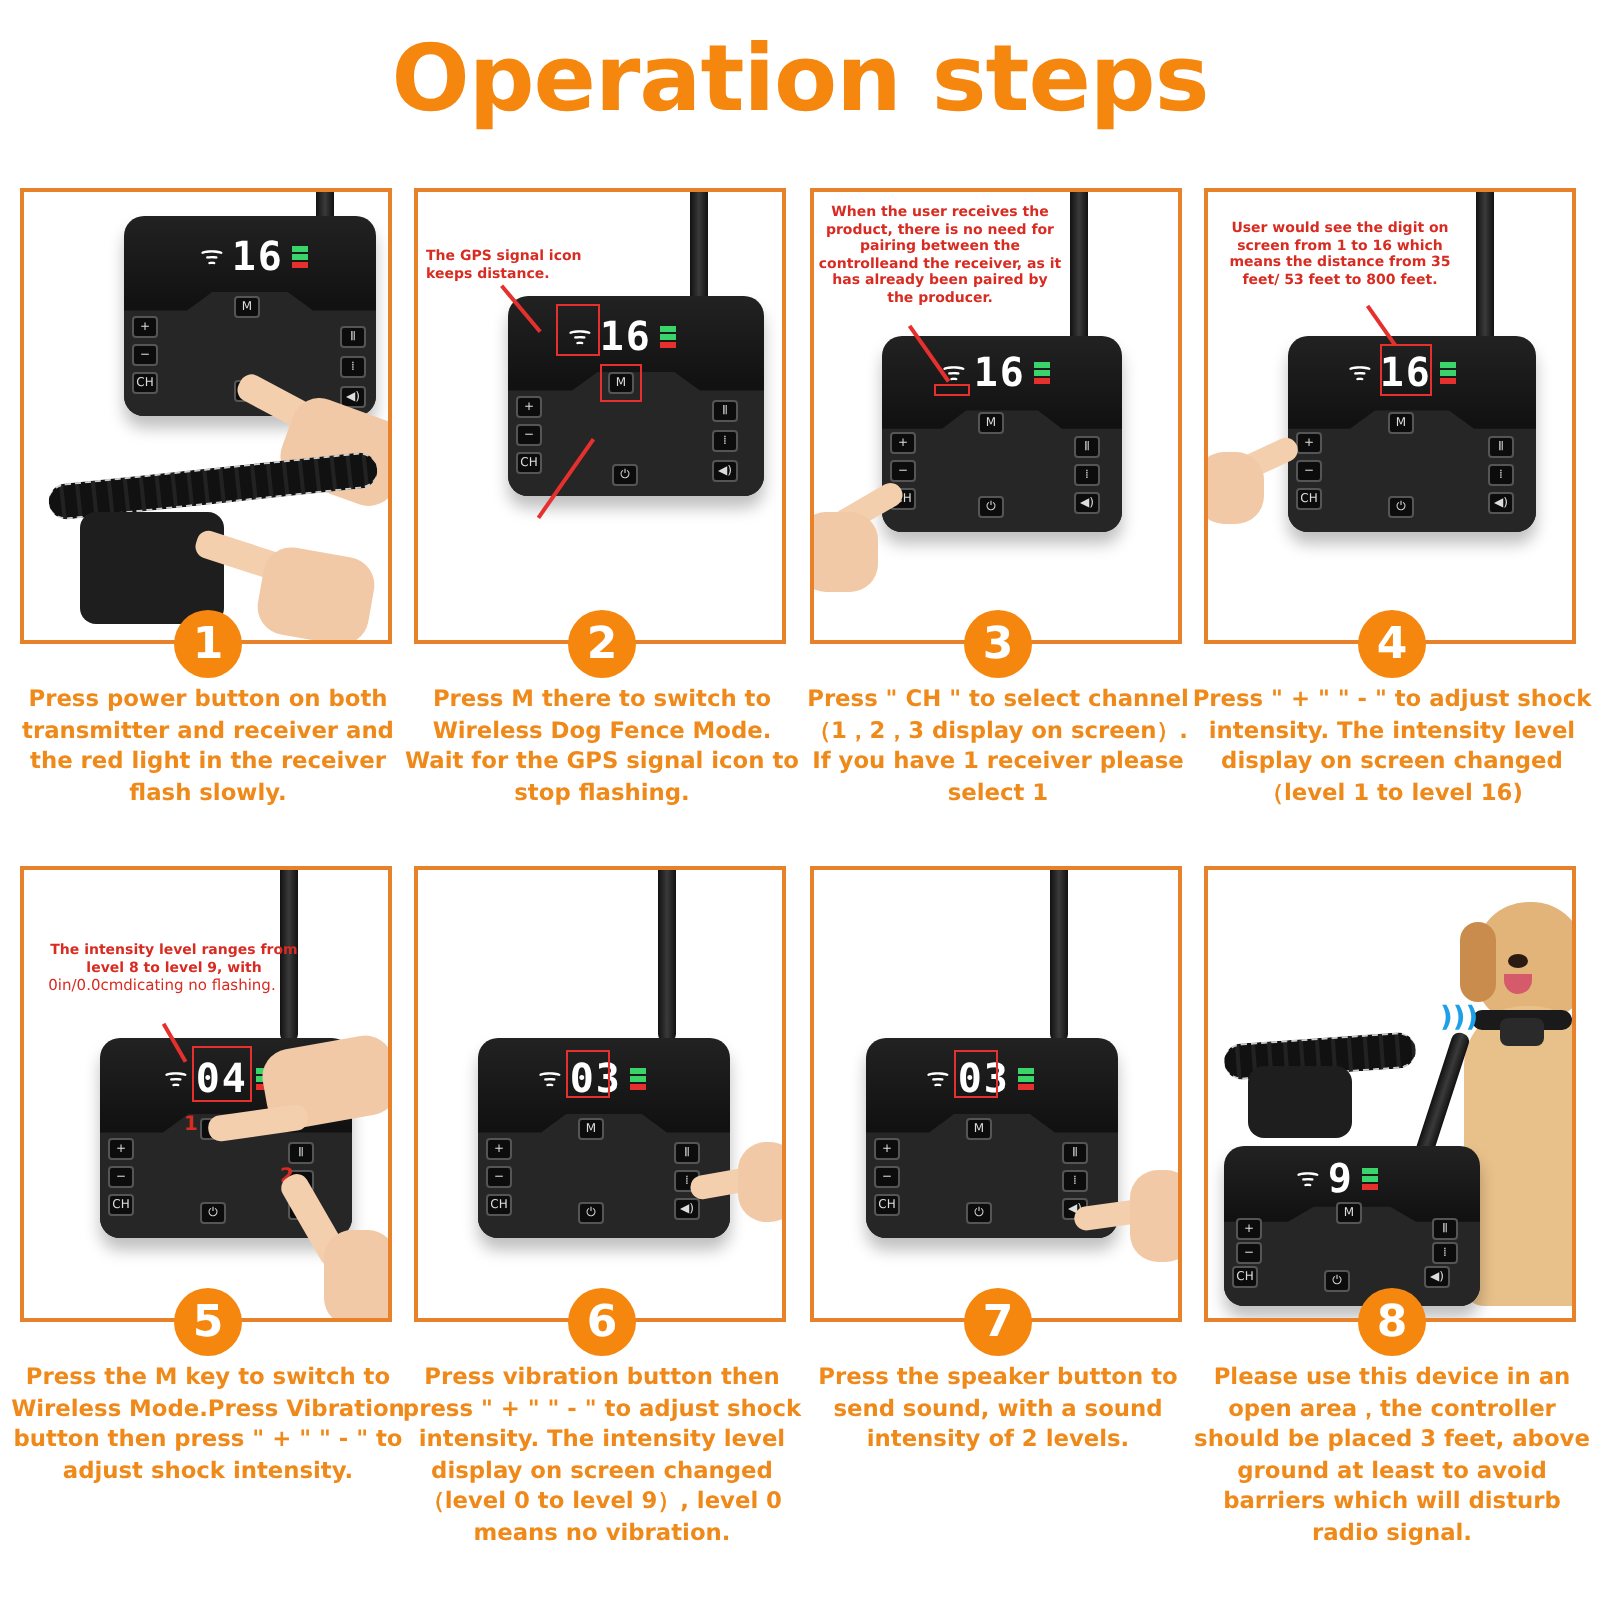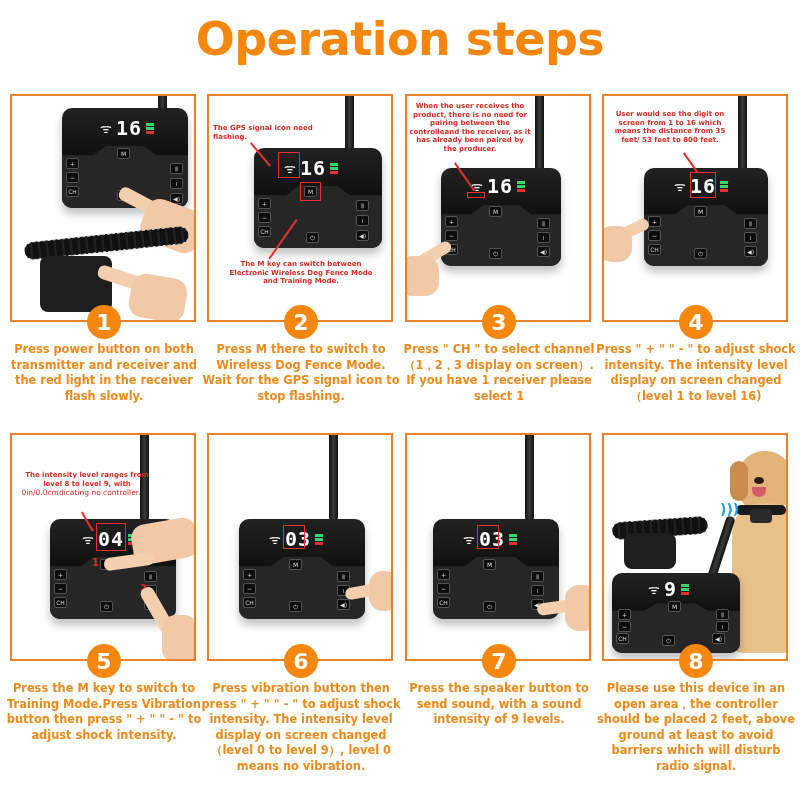--- a/index.html
+++ b/index.html
@@ -107,21 +107,21 @@
     <div class="finger" style="left:85px; top:176px; width:55px; height:14px; transform:rotate(18deg);"></div>
     <div class="hand" style="left:118px; top:180px; width:56px; height:44px; transform:rotate(10deg);"></div>
   </div>
   <div class="badge">1</div>
   <div class="desc">Press power button on both transmitter and receiver and the red light in the receiver flash slowly.</div>
 </div>
 
 <div class="step" style="left:207px; top:94px;">
   <div class="frame">
     <div class="antenna" style="left:136px; top:-4px; height:70px;"></div>
-    <div class="note" style="left:4px; top:28px; width:100px; text-align:left;">The GPS signal icon need flashing.</div>
+    <div class="note" style="left:4px; top:28px; width:100px; text-align:left;">The GPS signal icon keeps distance.</div>
     <div class="device" style="left:45px; top:52px; width:128px; height:100px;">
       <div class="lowpanel"></div>
       <div class="screen" style="left:30px; top:10px;">
         <span class="wifi">ᯤ</span>
         <span class="digits">16</span>
         <span class="bars">
             <i></i>
             <i></i>
             <i class="r"></i>
           </span>
@@ -132,21 +132,20 @@
       <div class="btn" style="left:4px; top:50px;">+</div>
       <div class="btn" style="left:4px; top:64px;">−</div>
       <div class="btn" style="left:4px; top:78px;">CH</div>
       <div class="btn" style="left:102px; top:52px;">⦀</div>
       <div class="btn" style="left:102px; top:67px;">⁞</div>
       <div class="btn" style="left:102px; top:82px;">◀)</div>
       <div class="btn" style="left:52px; top:84px;">⏻</div>
     </div>
     <div class="arrow" style="left:42px; top:46px; width:30px; transform:rotate(50deg);"></div>
     <div class="arrow" style="left:60px; top:162px; width:48px; transform:rotate(-55deg);"></div>
-    <div class="note" style="left:12px; top:164px; width:160px;">The M key can switch between Electronic Wireless Dog Fence Mode and Training Mode.</div>
   </div>
   <div class="badge">2</div>
   <div class="desc">Press M there to switch to Wireless Dog Fence Mode. Wait for the GPS signal icon to stop flashing.</div>
 </div>
 
 <div class="step" style="left:405px; top:94px;">
   <div class="frame">
     <div class="antenna" style="left:128px; top:-4px; height:80px;"></div>
     <div class="note" style="left:2px; top:6px; width:122px;">When the user receives the product, there is no need for pairing between the controlleand the receiver, as it has already been paired by the producer.</div>
     <div class="device" style="left:34px; top:72px; width:120px; height:98px;">
@@ -208,21 +207,21 @@
     <div class="hand" style="left:-6px; top:130px; width:34px; height:36px;"></div>
   </div>
   <div class="badge">4</div>
   <div class="desc">Press " + " " - " to adjust shock intensity. The intensity level display on screen changed （level 1 to level 16)</div>
 </div>
 
 <div class="step" style="left:10px; top:433px;">
   <div class="frame">
     <div class="antenna" style="left:128px; top:-4px; height:90px;"></div>
     <div class="note" style="left:10px; top:36px; width:130px;">The intensity level ranges from level 8 to level 9, with</div>
-    <div class="note" style="left:-6px; top:54px; width:150px; font-weight:normal; font-size:7.5px;">0in/0.0cmdicating no controller.</div>
+    <div class="note" style="left:-6px; top:54px; width:150px; font-weight:normal; font-size:7.5px;">0in/0.0cmdicating no flashing.</div>
     <div class="device" style="left:38px; top:84px; width:126px; height:100px;">
       <div class="lowpanel"></div>
       <div class="screen" style="left:32px; top:10px;">
         <span class="wifi">ᯤ</span>
         <span class="digits">04</span>
         <span class="bars">
             <i></i>
             <i></i>
             <i class="r"></i>
           </span>
@@ -239,21 +238,21 @@
     </div>
     <div class="note" style="left:80px; top:124px; font-size:10px;">1</div>
     <div class="note" style="left:128px; top:150px; font-size:10px;">2</div>
     <div class="arrow" style="left:70px; top:76px; width:22px; transform:rotate(60deg);"></div>
     <div class="hand" style="left:120px; top:86px; width:66px; height:40px; transform:rotate(-10deg);"></div>
     <div class="finger" style="left:92px; top:120px; width:50px; height:13px; transform:rotate(-8deg);"></div>
     <div class="finger" style="left:138px; top:150px; width:14px; height:50px; transform:rotate(-30deg);"></div>
     <div class="hand" style="left:150px; top:180px; width:36px; height:48px;"></div>
   </div>
   <div class="badge">5</div>
-  <div class="desc">Press the M key to switch to Training Mode.Press Vibration button then press " + " " - " to adjust shock intensity.</div>
+  <div class="desc">Press the M key to switch to Wireless Mode.Press Vibration button then press " + " " - " to adjust shock intensity.</div>
 </div>
 
 <div class="step" style="left:207px; top:433px;">
   <div class="frame">
     <div class="antenna" style="left:120px; top:-4px; height:90px;"></div>
     <div class="device" style="left:30px; top:84px; width:126px; height:100px;">
       <div class="lowpanel"></div>
       <div class="screen" style="left:30px; top:10px;">
         <span class="wifi">ᯤ</span>
         <span class="digits">03</span>
@@ -301,21 +300,21 @@
       <div class="btn" style="left:4px; top:78px;">CH</div>
       <div class="btn" style="left:98px; top:52px;">⦀</div>
       <div class="btn" style="left:98px; top:66px;">⁞</div>
       <div class="btn" style="left:98px; top:80px;">◀)</div>
       <div class="btn" style="left:50px; top:82px;">⏻</div>
     </div>
     <div class="finger" style="left:130px; top:166px; width:44px; height:12px; transform:rotate(-8deg);"></div>
     <div class="hand" style="left:158px; top:150px; width:32px; height:46px;"></div>
   </div>
   <div class="badge">7</div>
-  <div class="desc">Press the speaker button to send sound, with a sound intensity of 9 levels.</div>
+  <div class="desc">Press the speaker button to send sound, with a sound intensity of 2 levels.</div>
 </div>
 
 <div class="step" style="left:602px; top:433px;">
   <div class="frame">
 
     <div class="dog" style="left:120px; top:16px; width:70px; height:210px;">
       <div style="position:absolute; left:14px; top:0; width:54px; height:60px; background:#e2b47a; border-radius:26px 26px 22px 22px;"></div>
       <div style="position:absolute; left:6px; top:10px; width:18px; height:40px; background:#c98c4c; border-radius:10px;"></div>
       <div style="position:absolute; left:30px; top:26px; width:10px; height:7px; background:#2a1a12; border-radius:50%;"></div>
       <div style="position:absolute; left:28px; top:36px; width:14px; height:10px; background:#d55a6a; border-radius:0 0 8px 8px;"></div>
@@ -342,14 +341,14 @@
       <div class="btn" style="left:6px; top:36px;">+</div>
       <div class="btn" style="left:6px; top:48px;">−</div>
       <div class="btn" style="left:4px; top:60px;">CH</div>
       <div class="btn" style="left:104px; top:36px;">⦀</div>
       <div class="btn" style="left:104px; top:48px;">⁞</div>
       <div class="btn" style="left:100px; top:60px;">◀)</div>
       <div class="btn" style="left:50px; top:62px;">⏻</div>
     </div>
   </div>
   <div class="badge">8</div>
-  <div class="desc">Please use this device in an open area，the controller should be placed 2 feet, above ground at least to avoid barriers which will disturb radio signal.</div>
+  <div class="desc">Please use this device in an open area，the controller should be placed 3 feet, above ground at least to avoid barriers which will disturb radio signal.</div>
 </div>
 
 </body></html>

